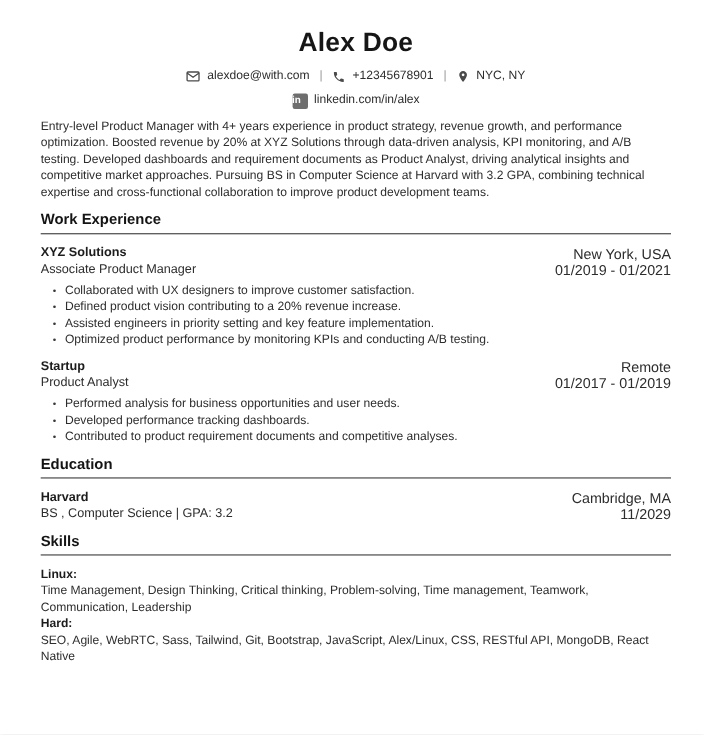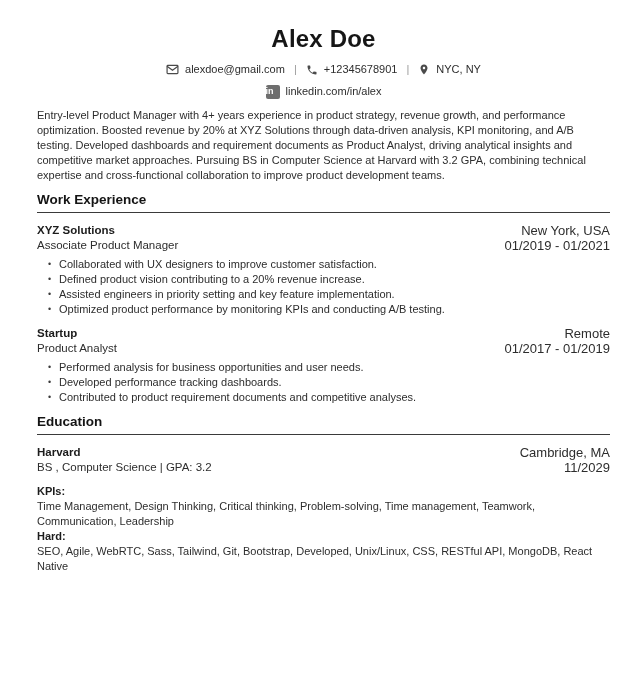--- a/index.html
+++ b/index.html
@@ -124,21 +124,21 @@
 <div class="page">
 
   <div class="name">Alex Doe</div>
 
   <div class="contact-row">
     <span class="contact-item">
       <svg class="icon-svg" width="13" height="13" viewBox="0 0 24 24" fill="none" stroke="#4a4a4a" stroke-width="2.2" stroke-linecap="round" stroke-linejoin="round">
           <rect x="2" y="4.5" width="20" height="15" rx="1.5"></rect>
           <path d="M2.5 6.5 L12 13.5 L21.5 6.5"></path>
         </svg>
-      <span>alexdoe@gmail.com</span>
+      <span>alexdoe@with.com</span>
     </span>
     <span class="sep">|</span>
     <span class="contact-item">
       <svg class="icon-svg" width="12" height="12" viewBox="0 0 24 24" fill="#4a4a4a">
           <path d="M6.62 10.79c1.44 2.83 3.76 5.14 6.59 6.59l2.2-2.21c.27-.27.67-.36 1.02-.24 1.12.37 2.33.57 3.57.57.55 0 1 .45 1 1V20c0 .55-.45 1-1 1-9.39 0-17-7.61-17-17 0-.55.45-1 1-1h3.5c.55 0 1 .45 1 1 0 1.25.2 2.45.57 3.57.11.35.03.74-.25 1.02l-2.2 2.2z"></path>
         </svg>
       <span>+12345678901</span>
     </span>
     <span class="sep">|</span>
     <span class="contact-item">
@@ -207,23 +207,24 @@
         <div class="org">Harvard</div>
         <div class="role">BS , Computer Science | GPA: 3.2</div>
       </div>
       <div class="entry-right">
         <div>Cambridge, MA</div>
         <div>11/2029</div>
       </div>
     </div>
   </div>
 
+  <div class="section-heading">Skills</div>
 
   <div class="skill-group">
-    <div class="skill-label">KPIs:</div>
+    <div class="skill-label">Linux:</div>
     <div class="skill-items">Time Management, Design Thinking, Critical thinking, Problem-solving, Time management, Teamwork, Communication, Leadership</div>
   </div>
   <div class="skill-group">
     <div class="skill-label">Hard:</div>
-    <div class="skill-items">SEO, Agile, WebRTC, Sass, Tailwind, Git, Bootstrap, Developed, Unix/Linux, CSS, RESTful API, MongoDB, React Native</div>
+    <div class="skill-items">SEO, Agile, WebRTC, Sass, Tailwind, Git, Bootstrap, JavaScript, Alex/Linux, CSS, RESTful API, MongoDB, React Native</div>
   </div>
 
 </div>
 
 </body></html>

